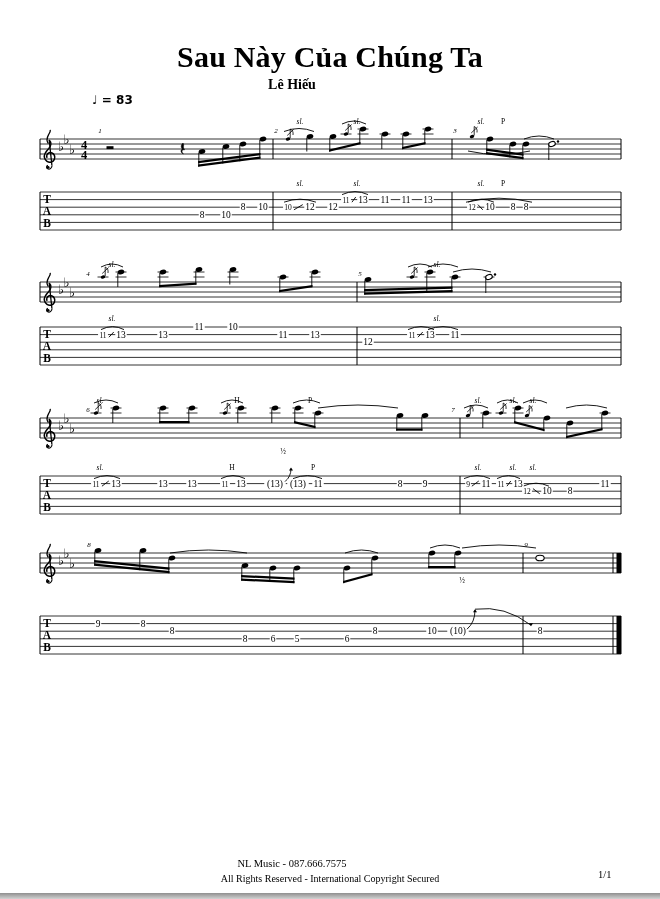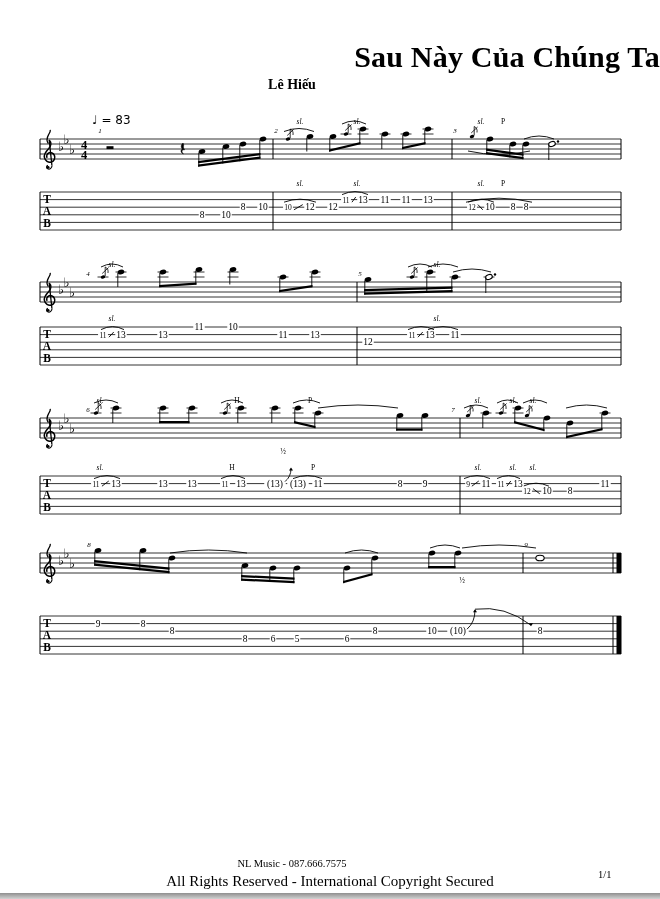--- a/index.html
+++ b/index.html
@@ -1,25 +1,25 @@
 <!DOCTYPE html>
 <html><head>
 <meta charset="utf-8">
 <style>
   html,body{margin:0;padding:0;background:#ffffff;}
   body{width:660px;height:899px;position:relative;overflow:hidden;
        font-family:"Liberation Serif",serif;color:#000;}
-  .title{position:absolute;top:40px;left:0;width:660px;text-align:right;
+  .title{position:absolute;top:40px;left:0;width:660px;text-align:center;
          font-size:30px;font-weight:bold;letter-spacing:.2px;}
   .subtitle{position:absolute;top:77px;left:0;width:584px;text-align:center;
             font-size:14px;font-weight:bold;}
-  .tempo{position:absolute;left:92px;top:93px;font-size:12px;font-weight:normal;
-         font-family:"DejaVu Sans",sans-serif;margin-top:20px;}
+  .tempo{position:absolute;left:92px;top:93px;font-size:12px;font-weight:bold;
+         font-family:"DejaVu Sans",sans-serif;}
   .footer1{position:absolute;top:858px;left:0;width:584px;text-align:center;font-size:10.5px;}
-  .footer2{position:absolute;top:873px;left:0;width:660px;text-align:center;font-size:15px;}
+  .footer2{position:absolute;top:873px;left:0;width:660px;text-align:center;font-size:10px;}
   .pagenum{position:absolute;left:598px;top:869px;font-size:10.5px;}
   .edge{position:absolute;left:0;right:0;bottom:0;height:6px;
         background:linear-gradient(#8f8f8f,#d2d2d2);}
   #score{position:absolute;left:0;top:0;}
 </style>
 </head>
 <body>
 
 <div class="title">Sau Này Của Chúng Ta</div>
 <div class="subtitle">Lê Hiếu</div>

